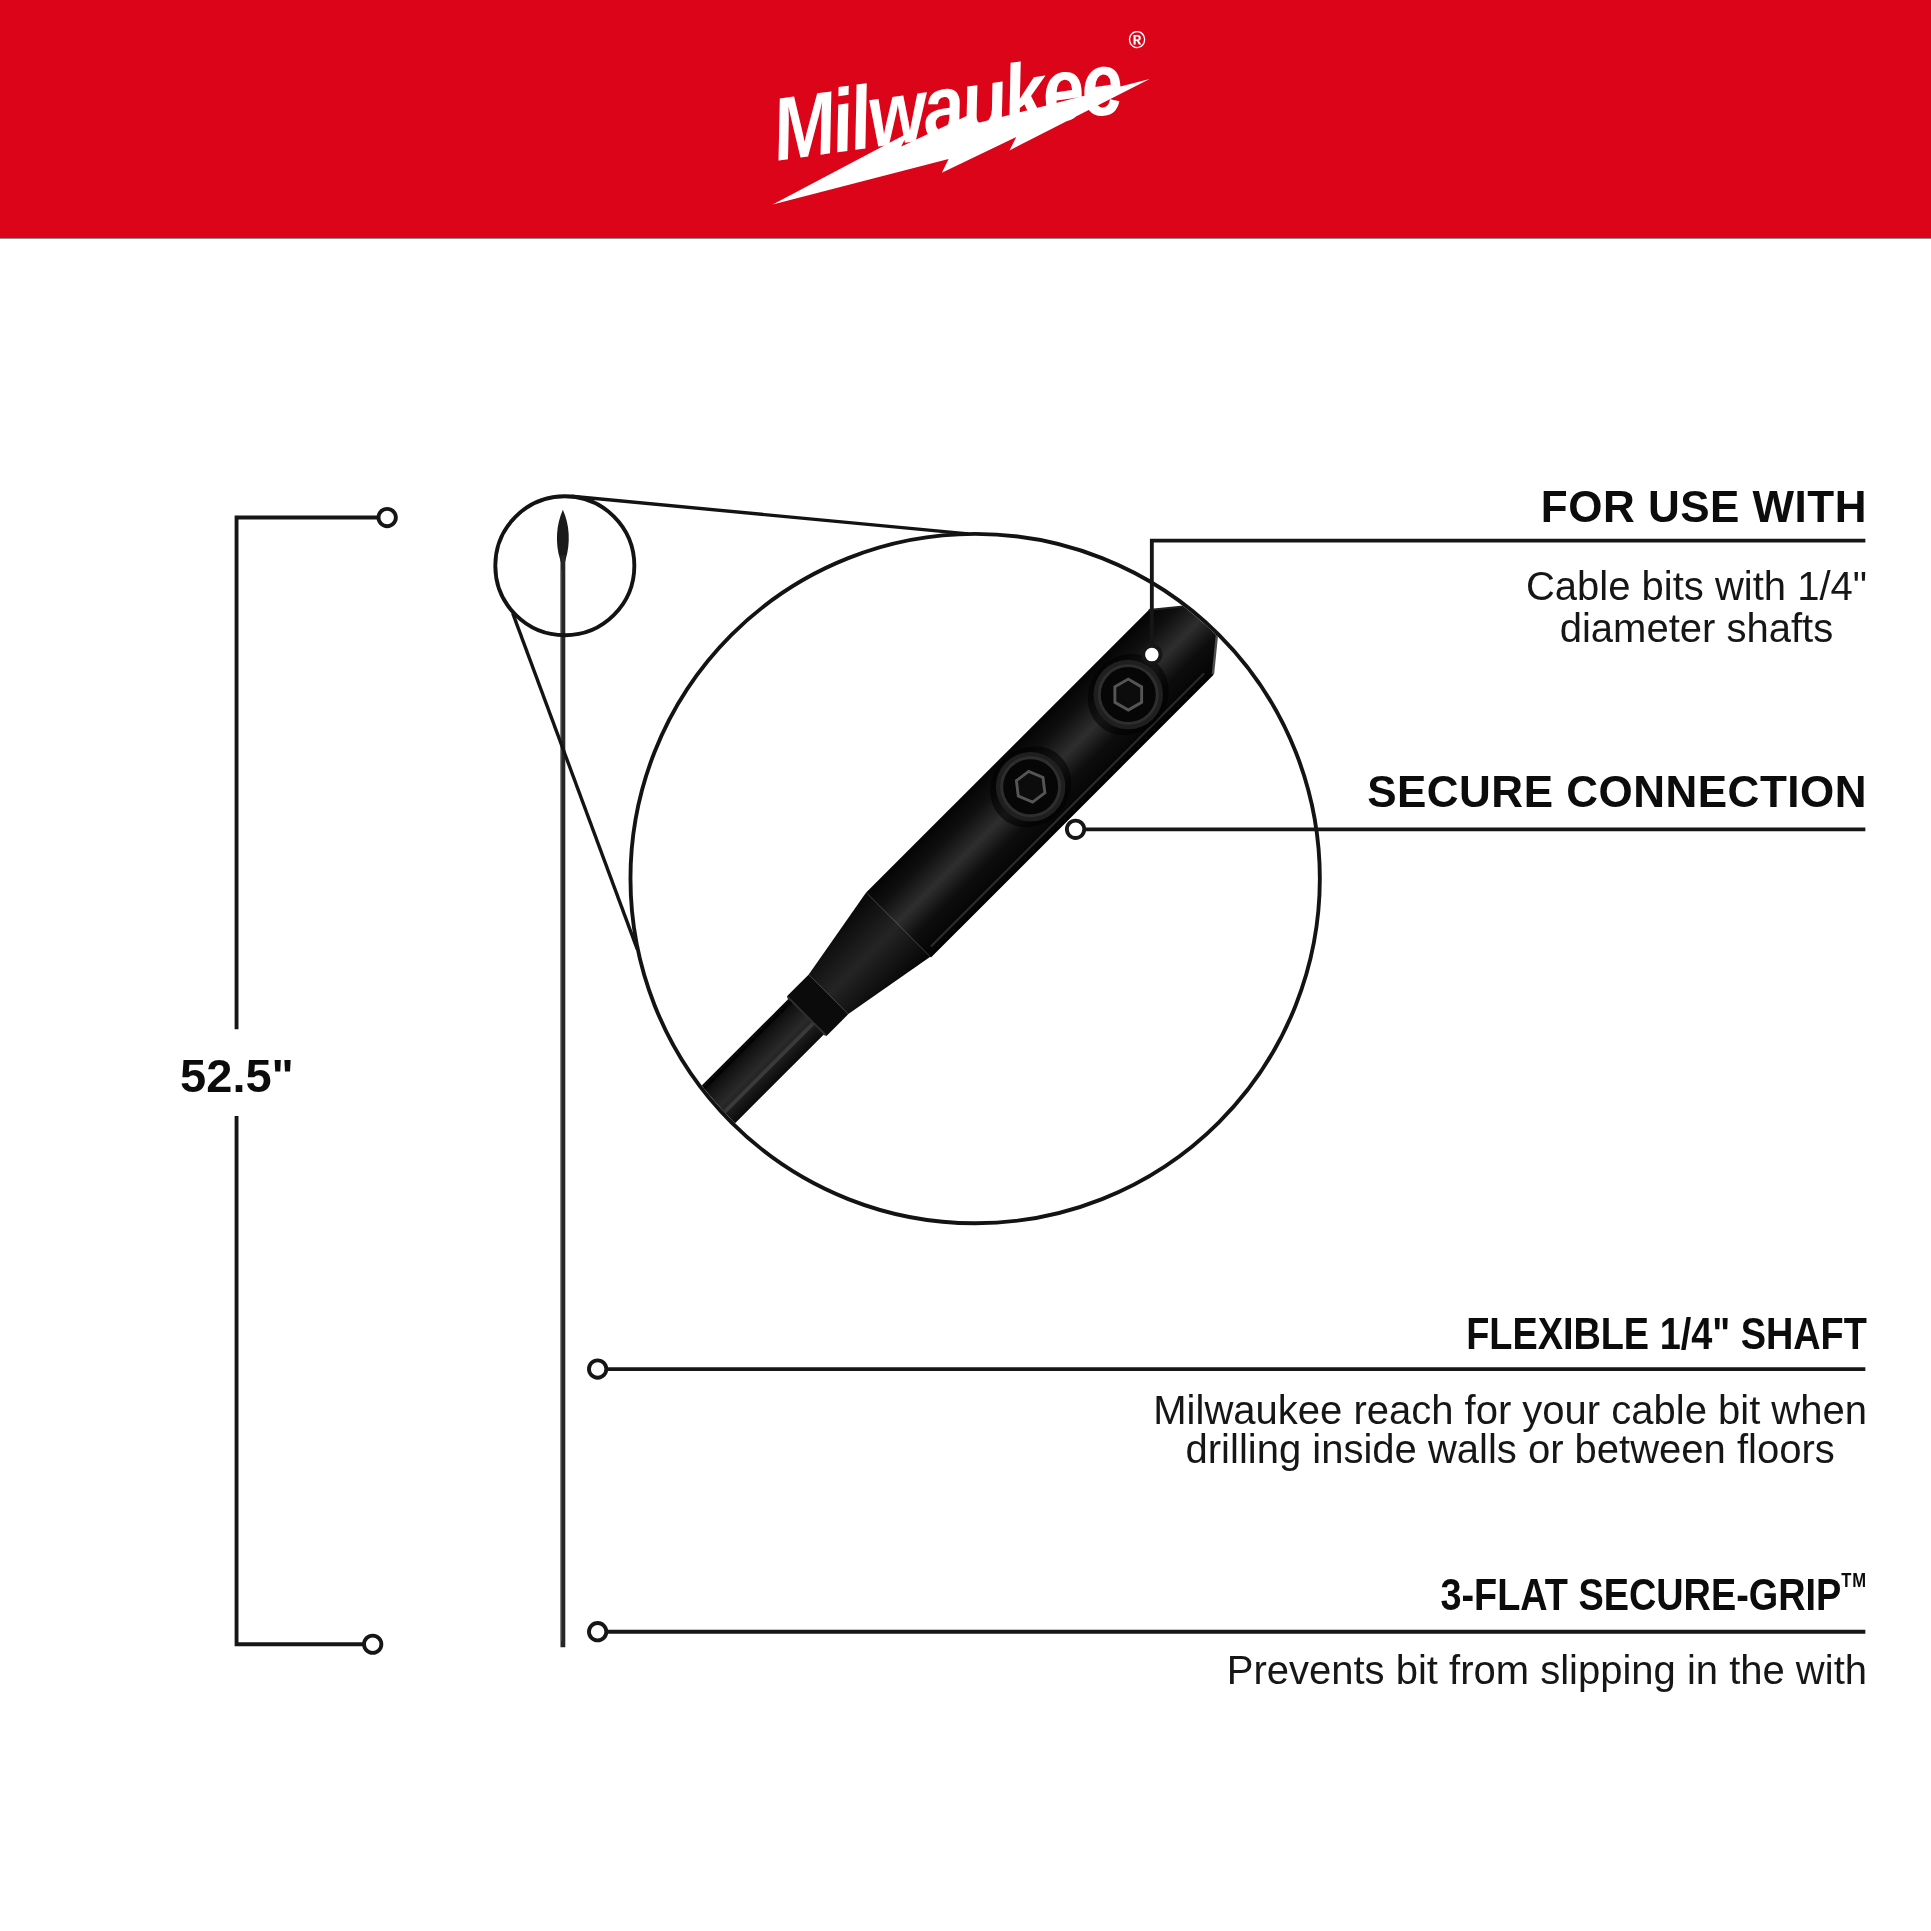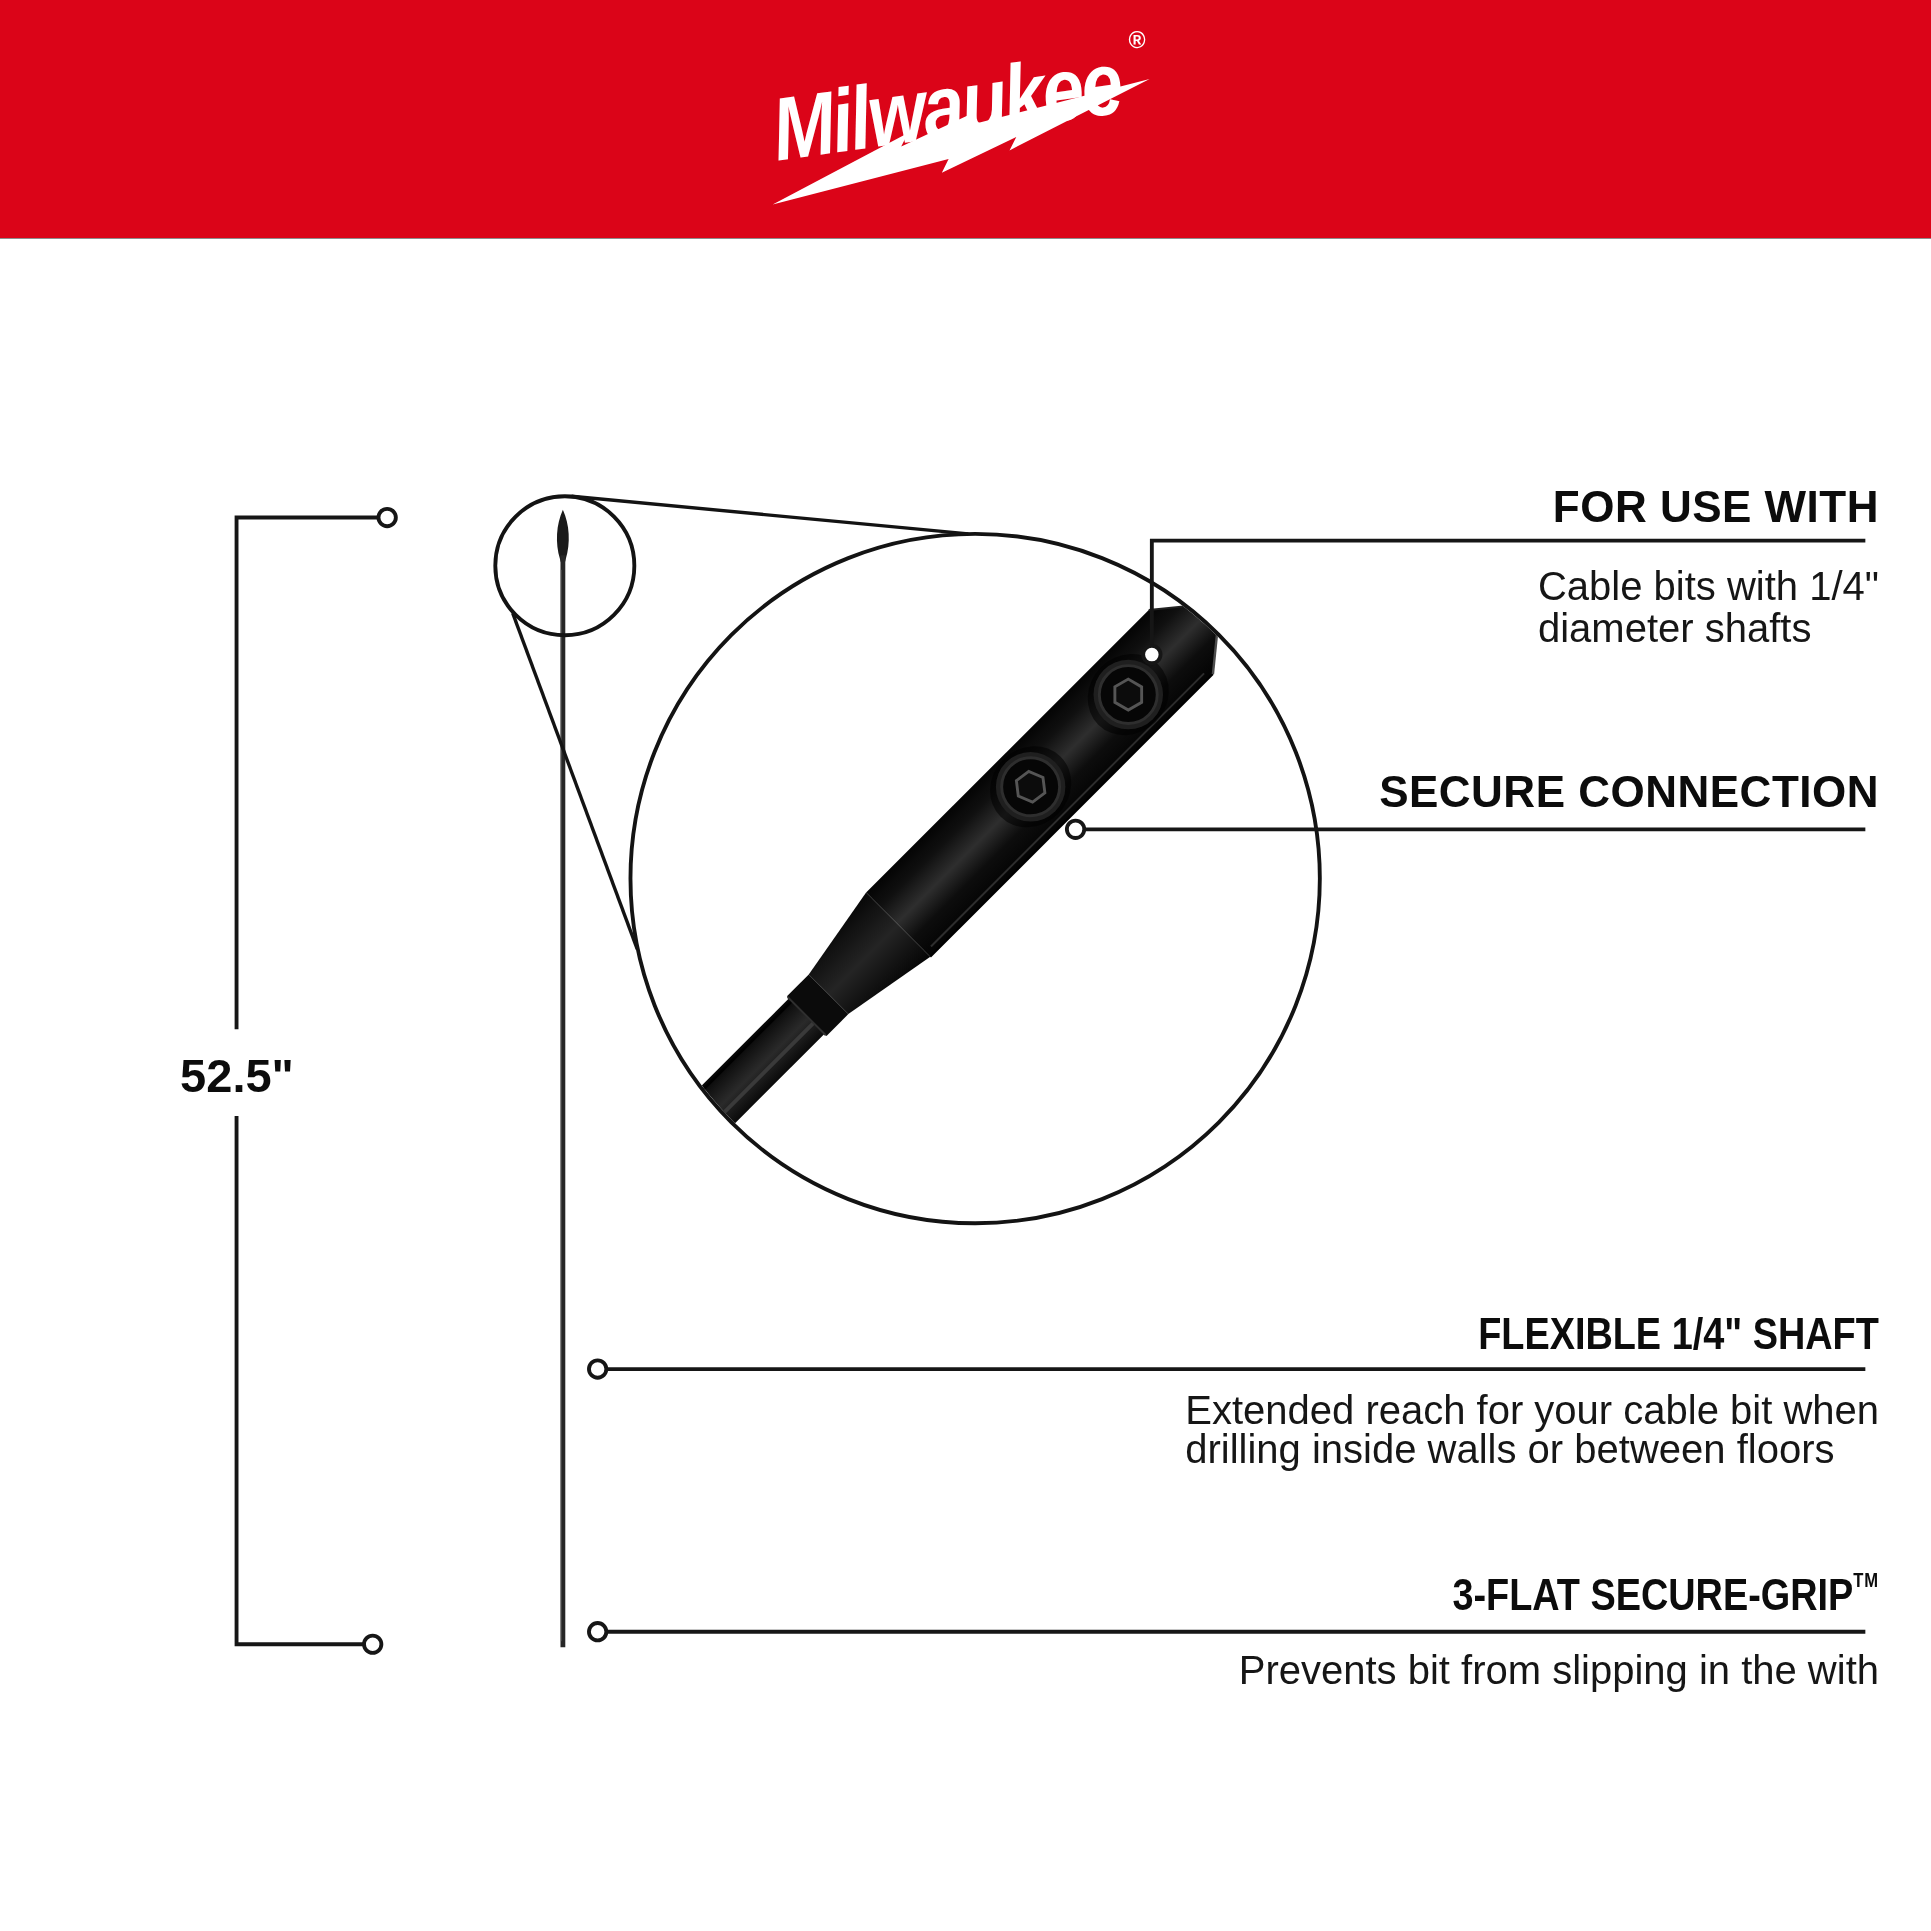--- a/index.html
+++ b/index.html
@@ -8,21 +8,21 @@
 
   
   .banner{position:absolute;left:0;top:0;width:1931px;height:238px;
           background:#DB0418;border-bottom:1.9px solid #8d8d8d;}
   .logo-svg{position:absolute;left:50%;top:15.4px;margin-left:-203px;width:406px;height:208px;}
 
   
   .art{position:absolute;left:0;top:0;width:1931px;height:1931px;}
 
   
-  .callout{position:absolute;right:52px;text-align:left;}
+  .callout{position:absolute;right:64px;text-align:center;}
   .callout .head{font-weight:700;font-size:44px;line-height:1;letter-spacing:0.5px;
                  white-space:nowrap;color:#0c0c0c;display:block;}
   .callout .head.cond{transform:scaleX(.86);transform-origin:100% 50%;letter-spacing:0;}
   .callout .body{font-size:40px;line-height:42px;color:#161616;white-space:nowrap;}
   .callout .body.tight{line-height:39px;}
   .tm-sup{font-size:19.3px;vertical-align:top;position:relative;top:-1.9px;letter-spacing:1px;}
 
   .dim-label{position:absolute;left:237px;top:1048px;transform:translateX(-50%);
              font-weight:700;font-size:47px;white-space:nowrap;color:#0c0c0c;}
 </style>
@@ -152,21 +152,21 @@
 <div class="callout" style="top:854px">
   <div class="body">
   </div>
 </div>
 
 <div class="callout" style="top:1312px">
   <span class="head cond">FLEXIBLE 1/4" SHAFT</span>
 </div>
 <div class="callout" style="top:1391px">
   <div class="body tight">
-    <div>Extended reach for your cable bit when</div>
+    <div>Milwaukee reach for your cable bit when</div>
     <div>drilling inside walls or between floors</div>
   </div>
 </div>
 
 <div class="callout" style="top:1573px">
   <span class="head cond"><span>3-FLAT SECURE-GRIP</span><span class="tm-sup">TM</span></span>
 </div>
 <div class="callout" style="top:1649px">
   <div class="body">
     <div>Prevents bit from slipping in the with</div>

